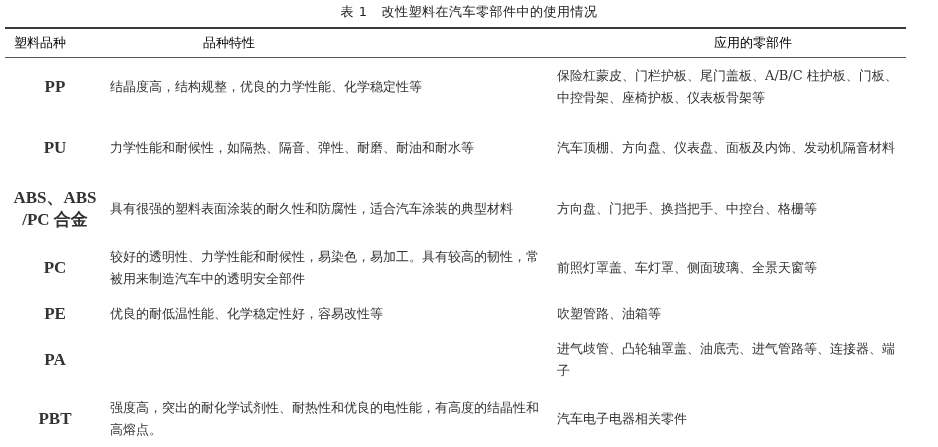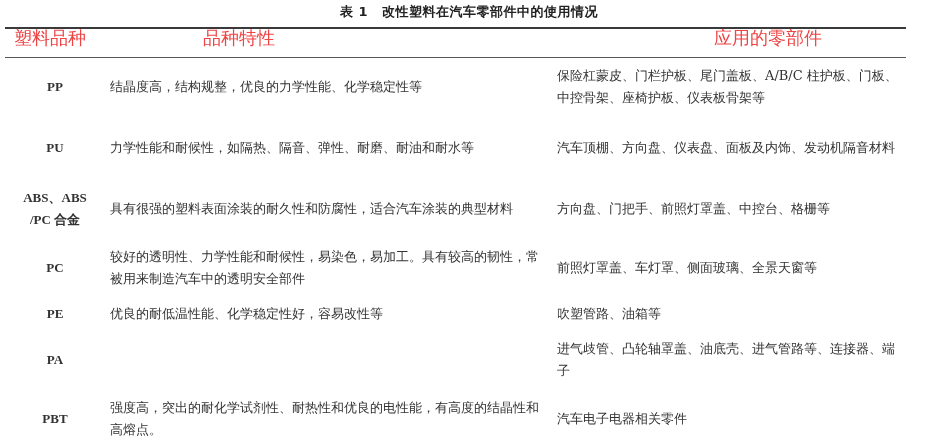--- a/index.html
+++ b/index.html
@@ -15,59 +15,59 @@
       font-family: "DejaVu Serif", "Liberation Serif", serif;
       color: #333333;
     }
     .title {
       position: absolute;
       left: 0;
       top: 3px;
       width: 938px;
       text-align: center;
       font-family: "DejaVu Sans", "Liberation Sans", sans-serif;
-      font-weight: bold;
+      font-weight: normal;
       font-size: 13px;
       letter-spacing: 0.5px;
       color: #222;
     }
     .title .num { margin-right: 14px; }
     .rule {
       position: absolute;
       left: 5px;
       width: 901px;
       background: #3a3a3a;
     }
     .rule.top { top: 27px; height: 2px; }
     .rule.head { top: 57px; height: 1px; background: #555; }
     .hdr {
       position: absolute;
-      top: 26px;
+      top: 34px;
       font-family: "DejaVu Sans", "Liberation Sans", sans-serif;
-      font-size: 18px;
-      color: #ef4444;
+      font-size: 13px;
+      color: #000000;
     }
     .hdr.c1 { left: 14px; }
     .hdr.c2 { left: 163px; margin-left: 40px; }
     .hdr.c3 { left: 678px; margin-left: 36px; }
     .row {
       position: absolute;
       left: 5px;
       width: 901px;
       display: flex;
       align-items: center;
       font-size: 13px;
       line-height: 22px;
     }
     .cell-name {
       width: 100px;
       text-align: center;
       font-family: "Liberation Serif", "DejaVu Serif", serif;
       font-weight: bold;
-      font-size: 13px;
+      font-size: 17px;
       line-height: 22px;
       color: #333;
     }
     .cell-prop {
       position: absolute;
       left: 105px;
       width: 440px;
       color: #333;
     }
     .cell-app {
@@ -101,21 +101,21 @@
   <div class="cell-prop">力学性能和耐候性，如隔热、隔音、弹性、耐磨、耐油和耐水等</div>
   <div class="cell-app">汽车顶棚、方向盘、仪表盘、面板及内饰、发动机隔音材料</div>
 </div>
 
 <div class="row" style="top:186px;height:46px;">
   <div class="cell-name">
     <div>ABS、ABS</div>
     <div>/PC 合金</div>
   </div>
   <div class="cell-prop">具有很强的塑料表面涂装的耐久性和防腐性，适合汽车涂装的典型材料</div>
-  <div class="cell-app">方向盘、门把手、前照灯罩盖、中控台、格栅等</div>
+  <div class="cell-app">方向盘、门把手、换挡把手、中控台、格栅等</div>
 </div>
 
 <div class="row" style="top:245px;height:46px;">
   <div class="cell-name">PC</div>
   <div class="cell-prop">较好的透明性、力学性能和耐候性，易染色，易加工。具有较高的韧性，常被用来制造汽车中的透明安全部件</div>
   <div class="cell-app">前照灯罩盖、车灯罩、侧面玻璃、全景天窗等</div>
 </div>
 
 <div class="row" style="top:303px;height:22px;">
   <div class="cell-name">PE</div>

